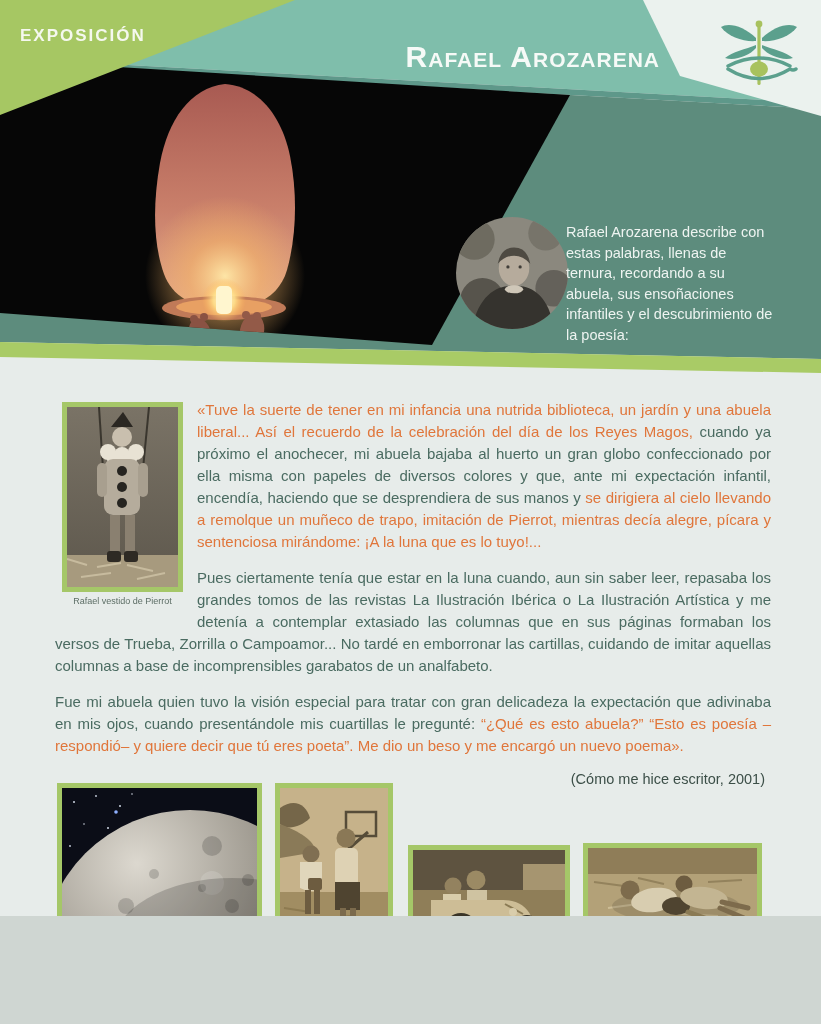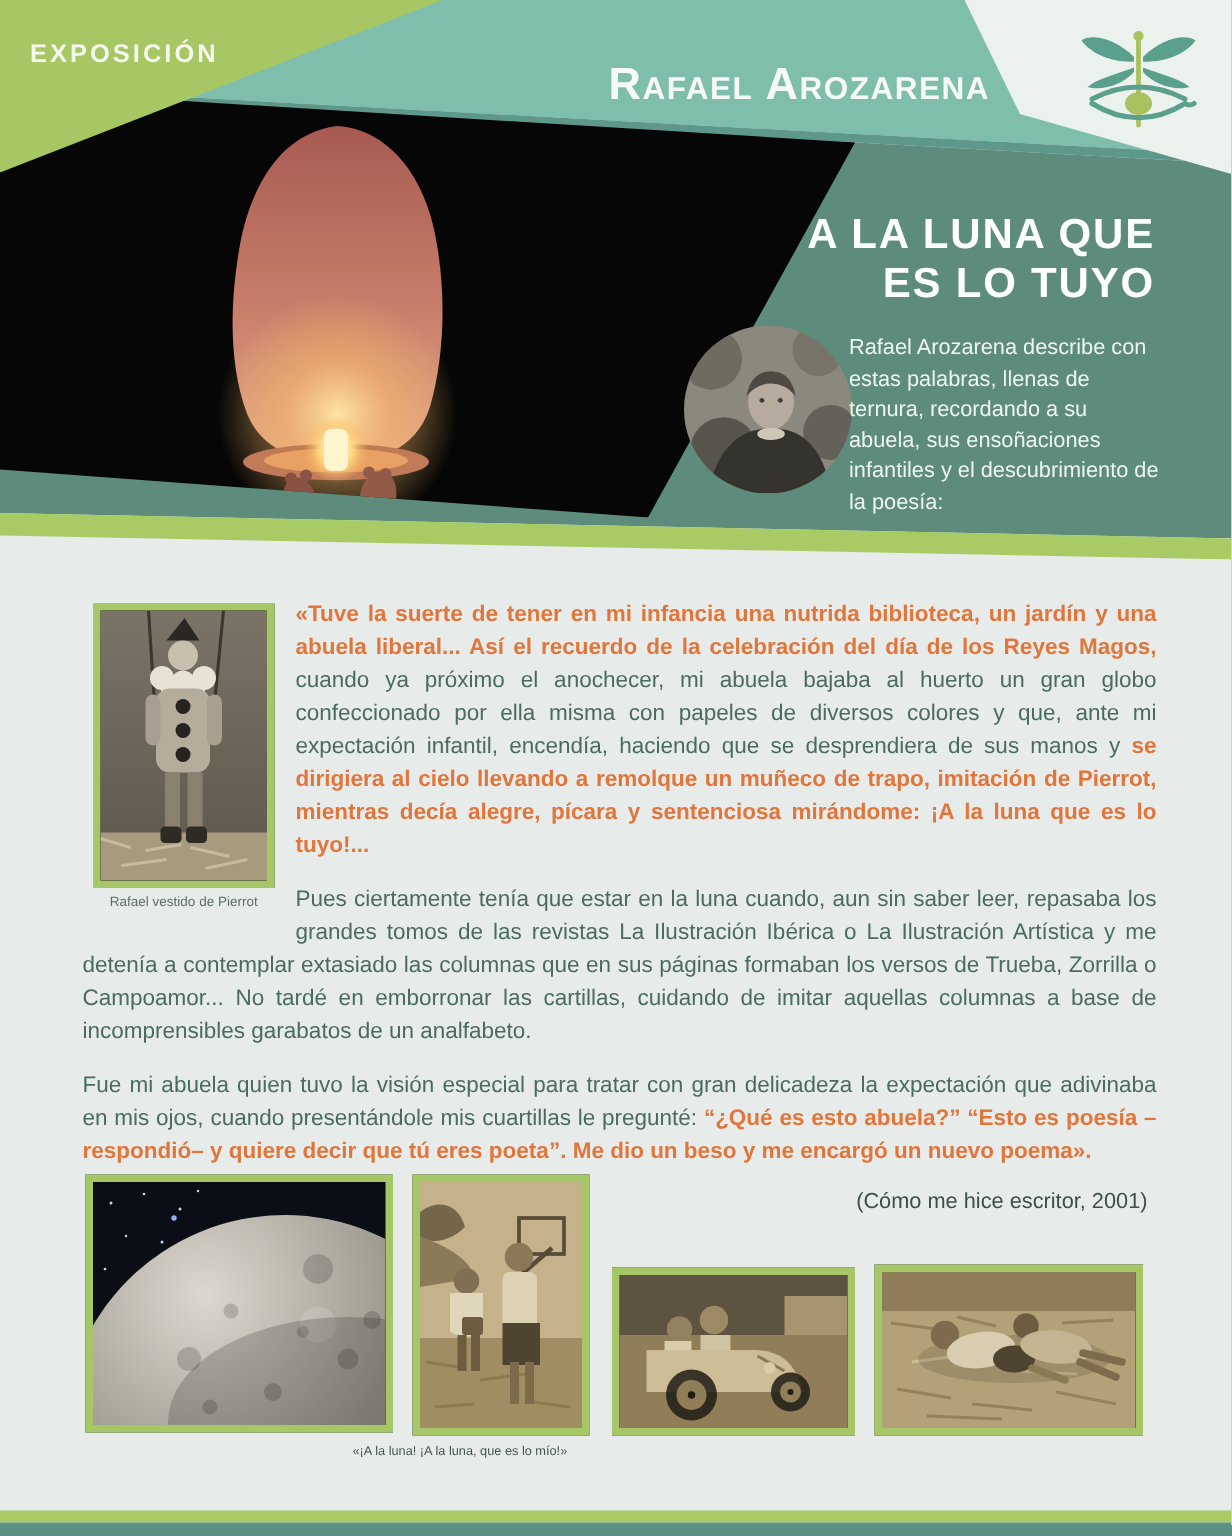--- a/index.html
+++ b/index.html
@@ -1,17 +1,17 @@
 <!DOCTYPE html>
 <html><head>
 <meta charset="utf-8">
 <style>
   html,body{margin:0;padding:0;background:#cfd6d2;}
   .poster{
-    position:relative; width:821px; height:1024px; overflow:hidden;
+    position:relative; width:821px; height:916px; overflow:hidden;
     background:#e7ecea; font-family:"Liberation Sans", sans-serif;
     -webkit-font-smoothing:antialiased;
   }
   .shape{position:absolute; inset:0;}
   .band-teal   {background:#7fbeab; clip-path:polygon(0 0,100% 0,100% 103px,0 58px);}
   .band-edge   {background:#5e988a; clip-path:polygon(0 58px,100% 103px,100% 109px,0 63px);}
   .section-dark{background:#5d8c7d; clip-path:polygon(0 63px,100% 109px,100% 359px,0 342px);}
   .photo-lantern{background:#060606; clip-path:polygon(118px 67px,570px 95px,432px 345px,0 313px,0 112px);}
   .olive-tri   {background:#a6c763; clip-path:polygon(0 0,295px 0,0 115px);}
   .mint-wedge  {background:#ebf2ee; clip-path:polygon(643px 0,100% 0,100% 116px,680px 76px);}
@@ -48,21 +48,21 @@
   }
 
   .content{position:absolute; left:55px; top:399px; width:716px;}
   .pierrot-fig{float:left; margin:3px 14px 6px 7px; width:121px;}
   .photo-frame{border:5px solid #a5c768; box-sizing:border-box; background:#222; overflow:hidden;}
   .pierrot-frame{width:121px; height:190px; position:relative;}
   .photo-frame svg{display:block; width:100%; height:100%;}
   .pierrot-fig figcaption{margin-top:4px; font-size:9px; color:#5d6e66;}
 
   .q{margin:0 0 14px 0; font-size:15px; line-height:22px; text-align:justify; color:#4a6b61;}
-  .sg-orange{color:#e0763b; font-weight:700;}
+  .sg-orange{color:#e0763b; font-weight:400;}
   .sg-plain{}
   .sg-italic{margin-top:32px;}
   .attribution{
     margin:2px 6px 0 0; text-align:right; 
     font-size:14.5px; color:#3c4f48;
   }
 
   .ph-moon {position:absolute; left:57px;  top:783px; width:205px; height:172px;}
   .ph-kids {position:absolute; left:275px; top:783px; width:118px; height:174px;}
   .ph-car  {position:absolute; left:408px; top:845px; width:162px; height:112px;}
@@ -133,24 +133,20 @@
     <path d="M12,50 Q43,34 74,50" fill="none" stroke="#5ba08d" stroke-width="3.4" stroke-linecap="round"></path>
     <path d="M12,53 Q43,72 74,53 Q77,55 80,53" fill="none" stroke="#5ba08d" stroke-width="3.4" stroke-linecap="round"></path>
     <ellipse cx="43" cy="53" rx="9" ry="7.5" fill="#a8c25e"></ellipse>
   </svg>
 
   <div class="label-exposicion">EXPOSICIÓN</div>
   <div class="header-text">
     <div class="header-title">Rafael Arozarena</div>
   </div>
 
-  <div class="hero-title">
-    <span>A LA LUNA QUE</span><br>
-    <span>ES LO TUYO</span>
-  </div>
 
   <div class="grandma">
     <svg viewBox="0 0 110 110" preserveAspectRatio="none">
       <rect width="110" height="110" fill="#8b887e"></rect>
       <circle cx="18" cy="22" r="20" fill="#6e6b60"></circle>
       <circle cx="88" cy="16" r="17" fill="#77746a"></circle>
       <circle cx="26" cy="82" r="22" fill="#57544c"></circle>
       <circle cx="96" cy="70" r="18" fill="#64615a"></circle>
       <path d="M16,110 C22,74 44,66 57,68 C72,66 92,76 96,110 Z" fill="#35332e"></path>
       <ellipse cx="57" cy="50" rx="15" ry="18" fill="#b6ab9c"></ellipse>

